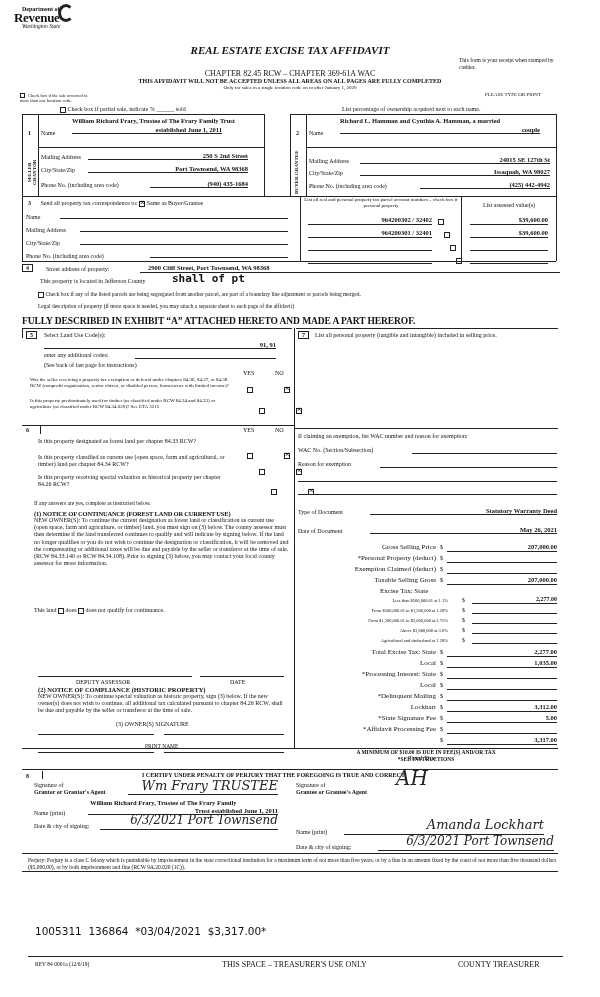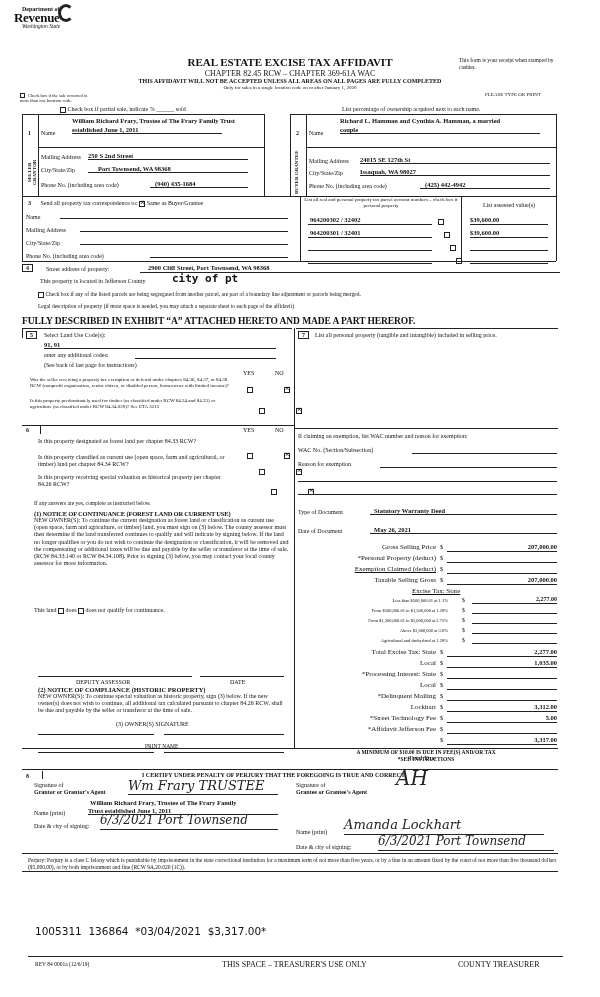--- a/index.html
+++ b/index.html
@@ -1,19 +1,19 @@
 <!DOCTYPE html>
 <html><head>
 <meta charset="utf-8">
 <style>
   * { box-sizing: border-box; margin: 0; padding: 0; }
   body { width: 600px; height: 997px; background: #fff; font-family: "Liberation Serif", serif; color: #111; position: relative; overflow: hidden; font-size: 6px; }
   .abs { position: absolute; }
   .b { font-weight: bold; }
-  .ul { border-bottom: 1px solid #222; }
+  .ul { border-bottom: 1px solid #222; text-align: right; }
   .box { display: inline-block; width: 6px; height: 6px; border: 1px solid #222; vertical-align: middle; position: relative; }
   .box.x::after { content: "×"; position: absolute; top: -4px; left: 0px; font-size: 8px; font-weight: bold; }
   .line { position: absolute; background: #222; }
   .hl { height: 1px; }
   .vl { width: 1px; }
   .fill { font-weight: bold; font-size: 6.5px; }
   .mono { font-family: "DejaVu Sans Mono", monospace; }
   .sig { font-family: "DejaVu Serif", serif; font-style: italic; font-size: 13px; color: #222; }
   .vert { writing-mode: vertical-rl; transform: rotate(180deg); font-size: 5px; font-weight: bold; text-align: center; line-height: 5px; }
   .right { text-align: right; }
@@ -24,21 +24,21 @@
 </head>
 <body>
 
 <div class="abs" style="left:14px;top:6px;width:62px;height:32px;">
   <div style="font-size:6px;font-weight:bold;margin-left:8px;">Department of</div>
   <div style="font-size:13px;font-weight:bold;line-height:11px;letter-spacing:-0.3px;">Revenue</div>
   <div style="font-size:5.5px;font-style:italic;margin-left:8px;">Washington State</div>
   <div style="position:absolute;left:44px;top:-2px;width:16px;height:18px;border:3px solid #222;border-radius:50%;border-right-color:transparent;"></div>
 </div>
 
-<div class="abs center b" style="left:170px;top:56px;width:240px;font-size:11px;">REAL ESTATE EXCISE TAX AFFIDAVIT</div>
+<div class="abs center b" style="left:170px;top:44px;width:240px;font-size:11px;font-style:italic;">REAL ESTATE EXCISE TAX AFFIDAVIT</div>
 <div class="abs center" style="left:170px;top:69px;width:240px;font-size:8px;">CHAPTER 82.45 RCW – CHAPTER 369-61A WAC</div>
 <div class="abs center b" style="left:90px;top:78px;width:400px;font-size:6px;">THIS AFFIDAVIT WILL NOT BE ACCEPTED UNLESS ALL AREAS ON ALL PAGES ARE FULLY COMPLETED</div>
 <div class="abs center" style="left:170px;top:85px;width:240px;font-size:5px;">Only for sales in a single location code on or after January 1, 2020</div>
 <div class="abs" style="left:459px;top:57px;width:100px;font-size:5.5px;line-height:7px;">This form is your receipt when stamped by cashier.</div>
 <div class="abs" style="left:485px;top:92px;font-size:5px;">PLEASE TYPE OR PRINT</div>
 
 <div class="abs" style="left:20px;top:93px;width:70px;font-size:4.5px;line-height:5px;">
   <span class="box" style="float:left;margin-right:3px;width:5px;height:5px;"></span>
   <span>Check box if the sale occurred in more than one location code.</span>
 </div>
@@ -104,21 +104,21 @@
 
 <div class="abs center" style="left:302px;top:197px;width:158px;font-size:5px;line-height:6px;">List all real and personal property tax parcel account numbers – check box if personal property</div>
 <div class="abs center" style="left:462px;top:202px;width:94px;font-size:6px;">List assessed value(s)</div>
 <div id="parcel-rows"><div class="abs fill ul" style="left:308px;top:216px;width:124px;height:9px;padding-left:2px;">964200302 / 32402</div><span class="abs box" style="left:438px;top:218px;"></span><div class="abs fill ul" style="left:470px;top:216px;width:78px;height:9px;">$39,600.00</div><div class="abs fill ul" style="left:308px;top:229px;width:124px;height:9px;padding-left:2px;">964200301 / 32401</div><span class="abs box" style="left:438px;top:231px;"></span><div class="abs fill ul" style="left:470px;top:229px;width:78px;height:9px;">$39,600.00</div><div class="abs fill ul" style="left:308px;top:242px;width:124px;height:9px;padding-left:2px;"></div><span class="abs box" style="left:438px;top:244px;"></span><div class="abs fill ul" style="left:470px;top:242px;width:78px;height:9px;"></div><div class="abs fill ul" style="left:308px;top:255px;width:124px;height:9px;padding-left:2px;"></div><span class="abs box" style="left:438px;top:257px;"></span><div class="abs fill ul" style="left:470px;top:255px;width:78px;height:9px;"></div></div>
 
 <div class="abs num" style="left:22px;top:264px;">4</div>
 <div class="abs" style="left:46px;top:266px;">Street address of property:</div>
 <div class="abs fill" style="left:148px;top:264px;">2900 Cliff Street, Port Townsend, WA 98368</div>
 <div class="line hl" style="left:140px;top:272px;width:420px;"></div>
 <div class="abs" style="left:40px;top:278px;">This property is located in Jefferson County</div>
-<div class="abs b mono" style="left:172px;top:272px;font-size:11px;">city of pt</div>
+<div class="abs b mono" style="left:172px;top:272px;font-size:11px;">shall of pt</div>
 <div class="abs" style="left:38px;top:291px;font-size:5.5px;">
   <span class="box"></span>
   <span>Check box if any of the listed parcels are being segregated from another parcel, are part of a boundary line adjustment or parcels being merged.</span>
 </div>
 <div class="abs" style="left:38px;top:303px;font-size:5.5px;">Legal description of property (if more space is needed, you may attach a separate sheet to each page of the affidavit)</div>
 <div class="abs b" style="left:22px;top:316px;font-size:9.5px;letter-spacing:-0.1px;">FULLY DESCRIBED IN EXHIBIT “A” ATTACHED HERETO AND MADE A PART HEREROF.</div>
 
 <div class="line hl" style="left:22px;top:328px;width:270px;"></div>
 <div class="line hl" style="left:296px;top:328px;width:262px;"></div>
 <div class="line vl" style="left:294px;top:328px;height:420px;"></div>
@@ -180,27 +180,27 @@
 <div class="abs" style="left:298px;top:528px;">Date of Document</div>
 <div class="abs fill ul" style="left:370px;top:526px;width:187px;padding-left:4px;">May 26, 2021</div>
 
 <div id="tax-rows">
     <div class="abs right" style="left:300px;top:543px;width:136px;font-size:7px;">Gross Selling Price</div>
     <div class="abs" style="left:440px;top:543px;font-size:6.5px;">$</div>
     <div class="abs ul right fill" style="left:447px;top:543px;width:110px;height:9px;">207,000.00</div>
     <div class="abs right" style="left:300px;top:554px;width:136px;font-size:7px;">*Personal Property (deduct)</div>
     <div class="abs" style="left:440px;top:554px;font-size:6.5px;">$</div>
     <div class="abs ul right fill" style="left:447px;top:554px;width:110px;height:9px;"></div>
-    <div class="abs right" style="left:300px;top:565px;width:136px;font-size:7px;text-decoration:underline;">Exemption Claimed (deduct)</div>
+    <div class="abs right" style="left:300px;top:565px;width:136px;font-size:7px;">Exemption Claimed (deduct)</div>
     <div class="abs" style="left:440px;top:565px;font-size:6.5px;">$</div>
     <div class="abs ul right fill" style="left:447px;top:565px;width:110px;height:9px;"></div>
     <div class="abs right" style="left:300px;top:576px;width:136px;font-size:7px;">Taxable Selling Gross</div>
     <div class="abs" style="left:440px;top:576px;font-size:6.5px;">$</div>
     <div class="abs ul right fill" style="left:447px;top:576px;width:110px;height:9px;">207,000.00</div>
-    <div class="abs" style="left:412px;top:587px;font-size:7px;text-decoration:underline;">Excise Tax: State</div>
+    <div class="abs" style="left:380px;top:587px;font-size:7px;">Excise Tax: State</div>
     <div class="abs right" style="left:300px;top:598px;width:148px;font-size:4.5px;">Less than $500,000.01 at 1.1%</div>
     <div class="abs" style="left:462px;top:597px;font-size:6px;">$</div>
     <div class="abs ul right fill" style="left:472px;top:596px;width:85px;height:8px;font-size:6px;">2,277.00</div>
     <div class="abs right" style="left:300px;top:608px;width:148px;font-size:4.5px;">From $500,000.01 to $1,500,000 at 1.28%</div>
     <div class="abs" style="left:462px;top:607px;font-size:6px;">$</div>
     <div class="abs ul right fill" style="left:472px;top:606px;width:85px;height:8px;font-size:6px;"></div>
     <div class="abs right" style="left:300px;top:618px;width:148px;font-size:4.5px;">From $1,500,000.01 to $3,000,000 at 2.75%</div>
     <div class="abs" style="left:462px;top:617px;font-size:6px;">$</div>
     <div class="abs ul right fill" style="left:472px;top:616px;width:85px;height:8px;font-size:6px;"></div>
     <div class="abs right" style="left:300px;top:628px;width:148px;font-size:4.5px;">Above $3,000,000 at 3.0%</div>
@@ -220,24 +220,24 @@
     <div class="abs ul right fill" style="left:447px;top:670px;width:110px;height:9px;"></div>
     <div class="abs right" style="left:300px;top:681px;width:136px;font-size:7px;">Local</div>
     <div class="abs" style="left:440px;top:681px;font-size:6.5px;">$</div>
     <div class="abs ul right fill" style="left:447px;top:681px;width:110px;height:9px;"></div>
     <div class="abs right" style="left:300px;top:692px;width:136px;font-size:7px;">*Delinquent Mailing</div>
     <div class="abs" style="left:440px;top:692px;font-size:6.5px;">$</div>
     <div class="abs ul right fill" style="left:447px;top:692px;width:110px;height:9px;"></div>
     <div class="abs right" style="left:300px;top:703px;width:136px;font-size:7px;">Lockhart</div>
     <div class="abs" style="left:440px;top:703px;font-size:6.5px;">$</div>
     <div class="abs ul right fill" style="left:447px;top:703px;width:110px;height:9px;">3,312.00</div>
-    <div class="abs right" style="left:300px;top:714px;width:136px;font-size:7px;">*Street Technology Fee</div>
+    <div class="abs right" style="left:300px;top:714px;width:136px;font-size:7px;">*State Signature Fee</div>
     <div class="abs" style="left:440px;top:714px;font-size:6.5px;">$</div>
     <div class="abs ul right fill" style="left:447px;top:714px;width:110px;height:9px;">5.00</div>
-    <div class="abs right" style="left:300px;top:725px;width:136px;font-size:7px;">*Affidavit Jefferson Fee</div>
+    <div class="abs right" style="left:300px;top:725px;width:136px;font-size:7px;">*Affidavit Processing Fee</div>
     <div class="abs" style="left:440px;top:725px;font-size:6.5px;">$</div>
     <div class="abs ul right fill" style="left:447px;top:725px;width:110px;height:9px;"></div>
     <div class="abs right" style="left:300px;top:754px;width:136px;font-size:7px;">Total Due</div>
     <div class="abs" style="left:440px;top:736px;font-size:6.5px;">$</div>
     <div class="abs ul right fill" style="left:447px;top:736px;width:110px;height:9px;">3,317.00</div>
   </div>
 <div class="abs center b" style="left:294px;top:749px;width:264px;font-size:5.5px;">A MINIMUM OF $10.00 IS DUE IN FEE(S) AND/OR TAX</div>
 <div class="abs center b" style="left:294px;top:756px;width:264px;font-size:5.5px;">*SEE INSTRUCTIONS</div>
 
 <div class="line hl" style="left:22px;top:769px;width:536px;"></div>

